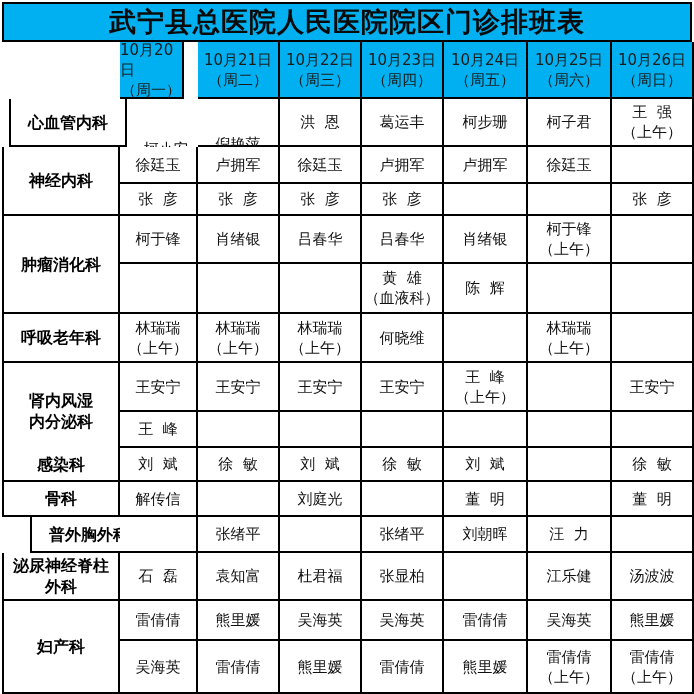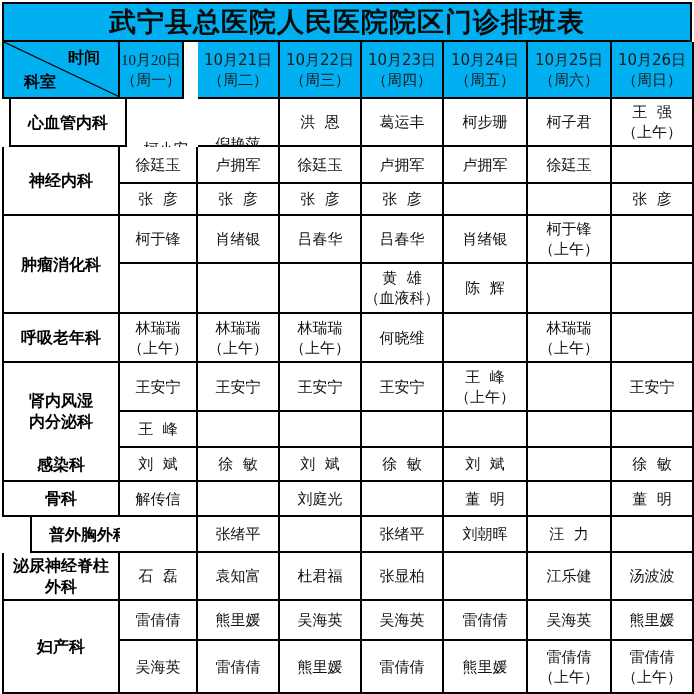--- a/index.html
+++ b/index.html
@@ -38,30 +38,23 @@
     display: flex; flex-direction: column; align-items: center; justify-content: center;
     font-size: 16px; font-weight: bold; line-height: 21px; text-align: center; background: #fff;
   }
 </style>
 </head>
 <body>
 
 <div class="sheet">
   <div class="title">武宁县总医院人民医院院区门诊排班表</div>
 
-  <div class="corner">
-    <svg width="118" height="57">
-      <line x1="0" y1="0" x2="116" y2="55" stroke="#000" stroke-width="1.2"></line>
-    </svg>
-    <span class="t1">时间</span>
-    <span class="t2">科室</span>
-  </div>
 
   <div id="hdrs">
-      <div class="hdr" style="left: 120px; width: 64px; font-family: Liberation Serif, serif;">
+      <div class="hdr" style="left: 120px; width: 64px;">
         <span>10月20日</span>
         <span>（周一）</span>
       </div>
       <div class="hdr" style="left: 198px; width: 82px;">
         <span>10月21日</span>
         <span>（周二）</span>
       </div>
       <div class="hdr" style="left: 280px; width: 82px;">
         <span>10月22日</span>
         <span>（周三）</span>

